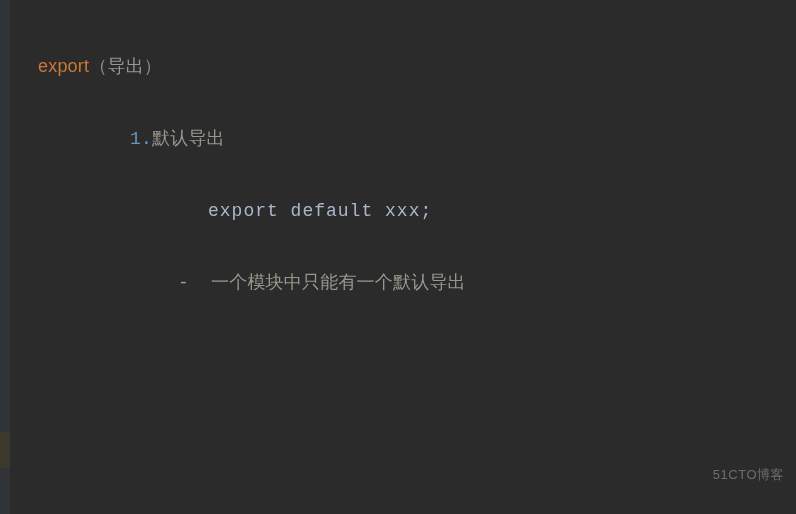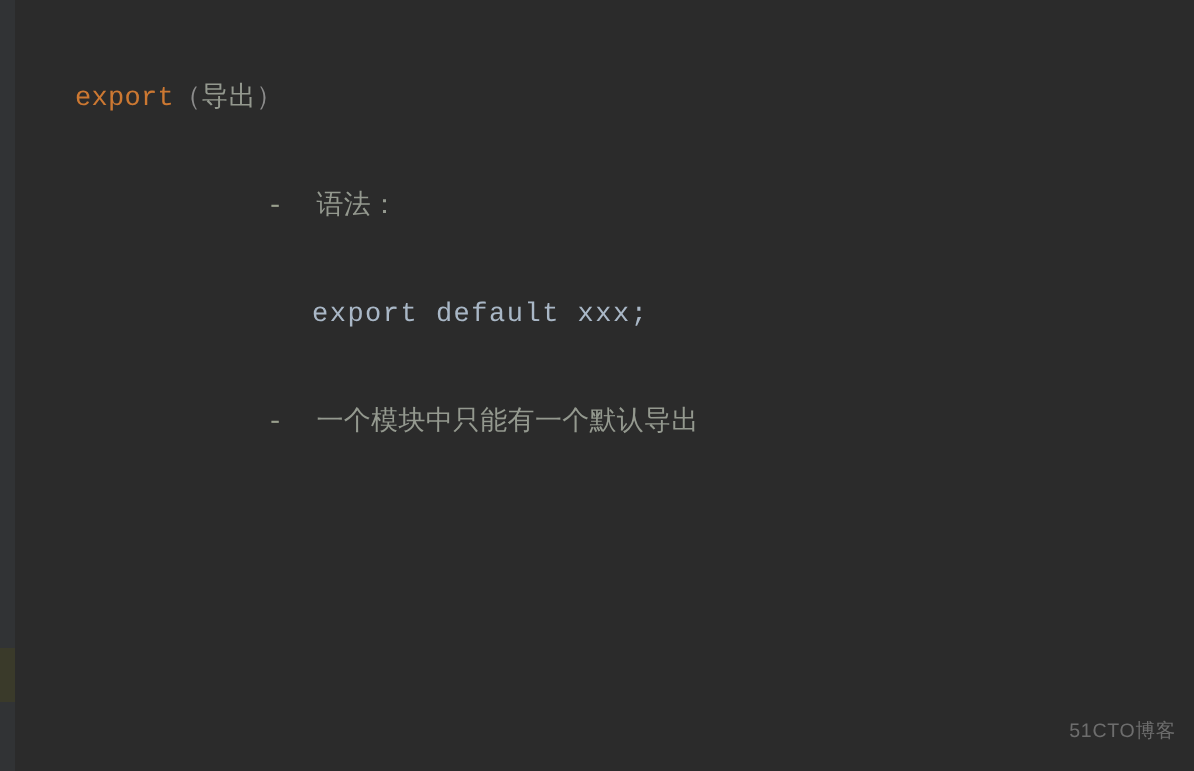--- a/index.html
+++ b/index.html
@@ -23,35 +23,35 @@
     background: #313335;
   }
   .content {
     position: absolute;
     left: 38px;
     top: 12px;
     line-height: 36px;
     white-space: pre;
     letter-spacing: 0.2px;
   }
-  .kw { color: #cc7832; font-family: Liberation Mono, monospace; margin-left: 12px; }
+  .kw { color: #cc7832; font-family: Liberation Sans, sans-serif; }
   .paren { color: #8c8c8c; }
   .dash { color: #9aa08e; }
   .num { color: #6897bb; font-family: Consolas, "Courier New", monospace; }
   .txt { color: #94998f; margin-top: 29px; }
   .code { color: #a9b7c6; font-family: Consolas, "Courier New", monospace; letter-spacing: 1px; }
   .line { display: block; }
   .i1 { padding-left: 48px; }
   .i2 { padding-left: 92px; }
   .i3 { padding-left: 140px; }
   .i4 { padding-left: 170px; }
   .watermark {
     position: absolute;
     right: 12px;
-    bottom: 18px;
+    bottom: 30px;
     font-size: 13px;
     color: rgba(200,200,200,0.42);
     font-family: "Microsoft YaHei", sans-serif;
     letter-spacing: 0.5px;
   }
   .caret-ind {
     position: absolute;
     left: 0;
     top: 432px;
     width: 10px;
@@ -60,21 +60,21 @@
   }
 </style>
 </head>
 <body>
 
 <div class="edge"></div>
 <div class="caret-ind"></div>
 
 <div class="content">
 <span class="line"><span class="kw">export</span><span class="paren">（</span><span class="txt">导出</span><span class="paren">）</span></span>
-<span class="line i3"><span class="dash">-  </span><span class="txt">语法：</span></span>
+<span class="line i2"><span class="num">1.</span><span class="txt">默认导出</span></span>
 <span class="line i4"><span class="code">export default xxx;</span></span>
 <span class="line i3"><span class="dash">-  </span><span class="txt">一个模块中只能有一个默认导出</span></span>
 
 
 
 
 
 
 
 </div>

